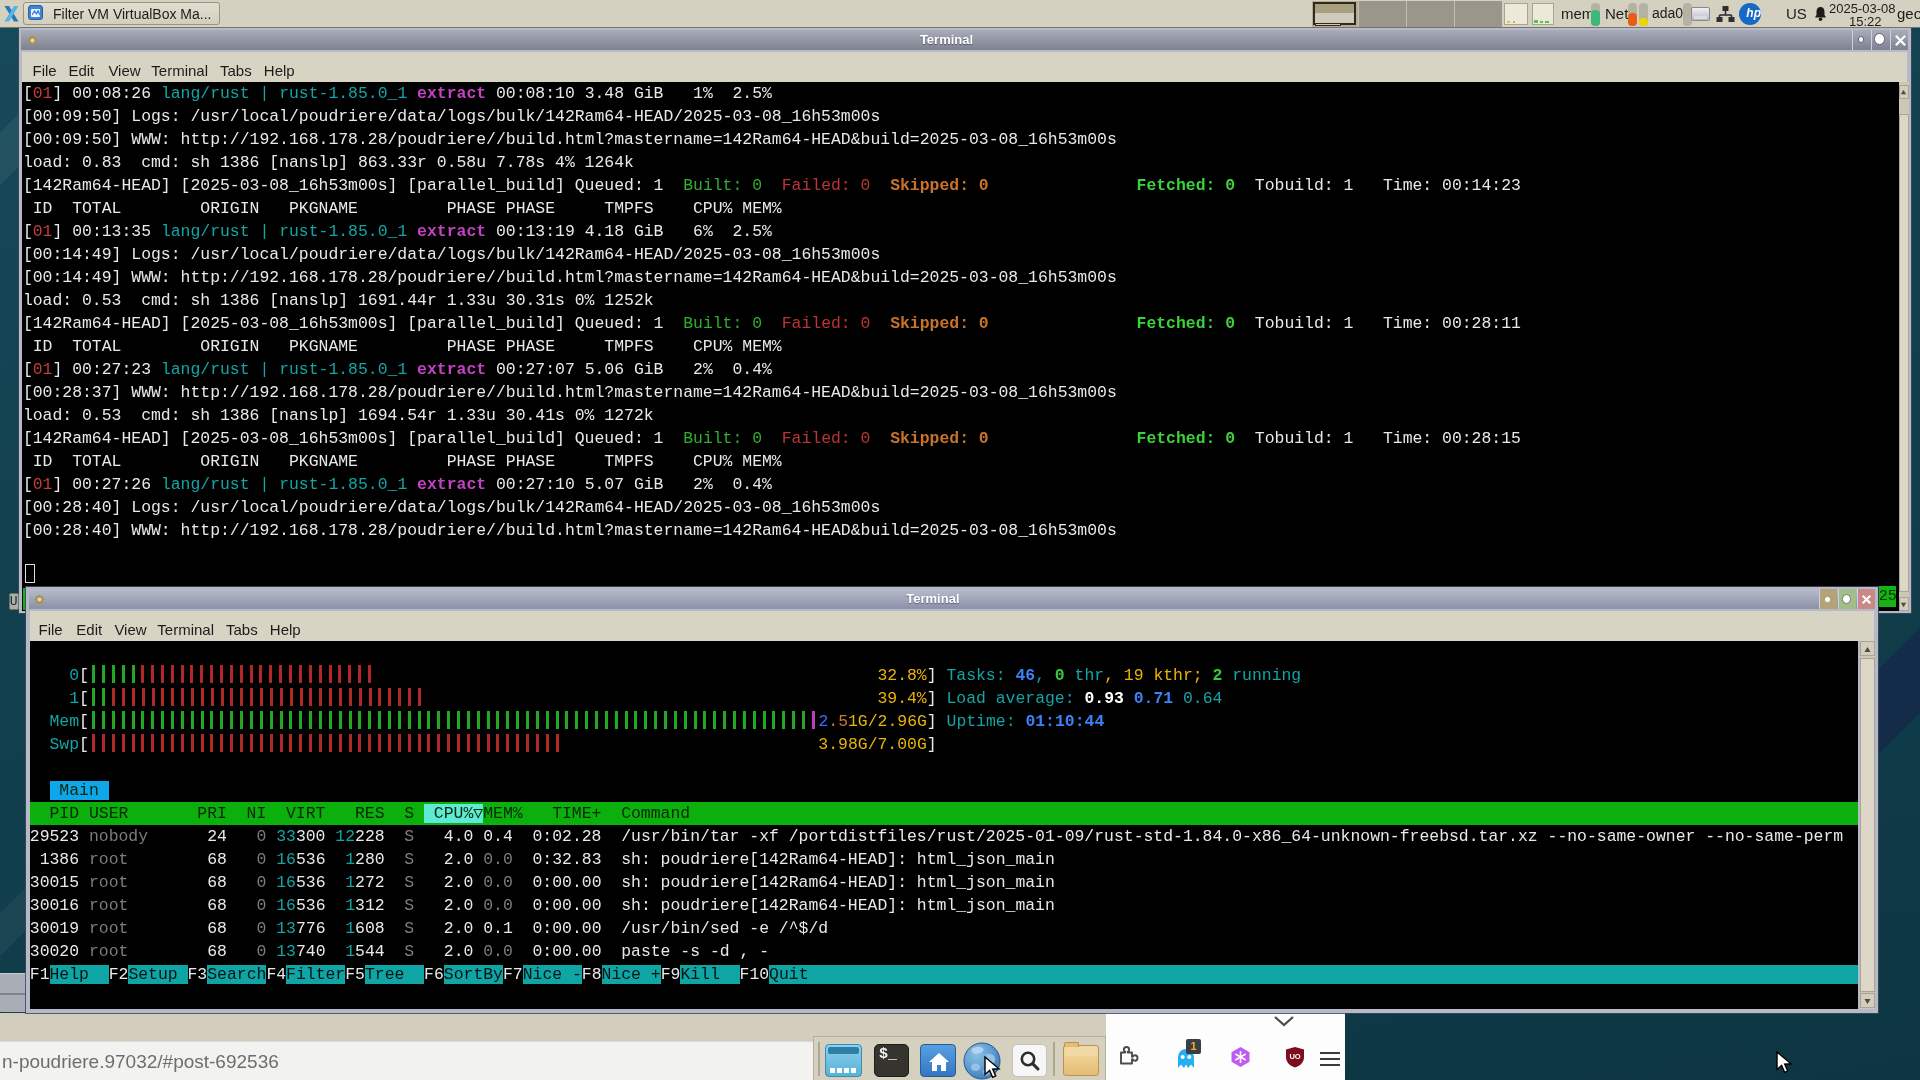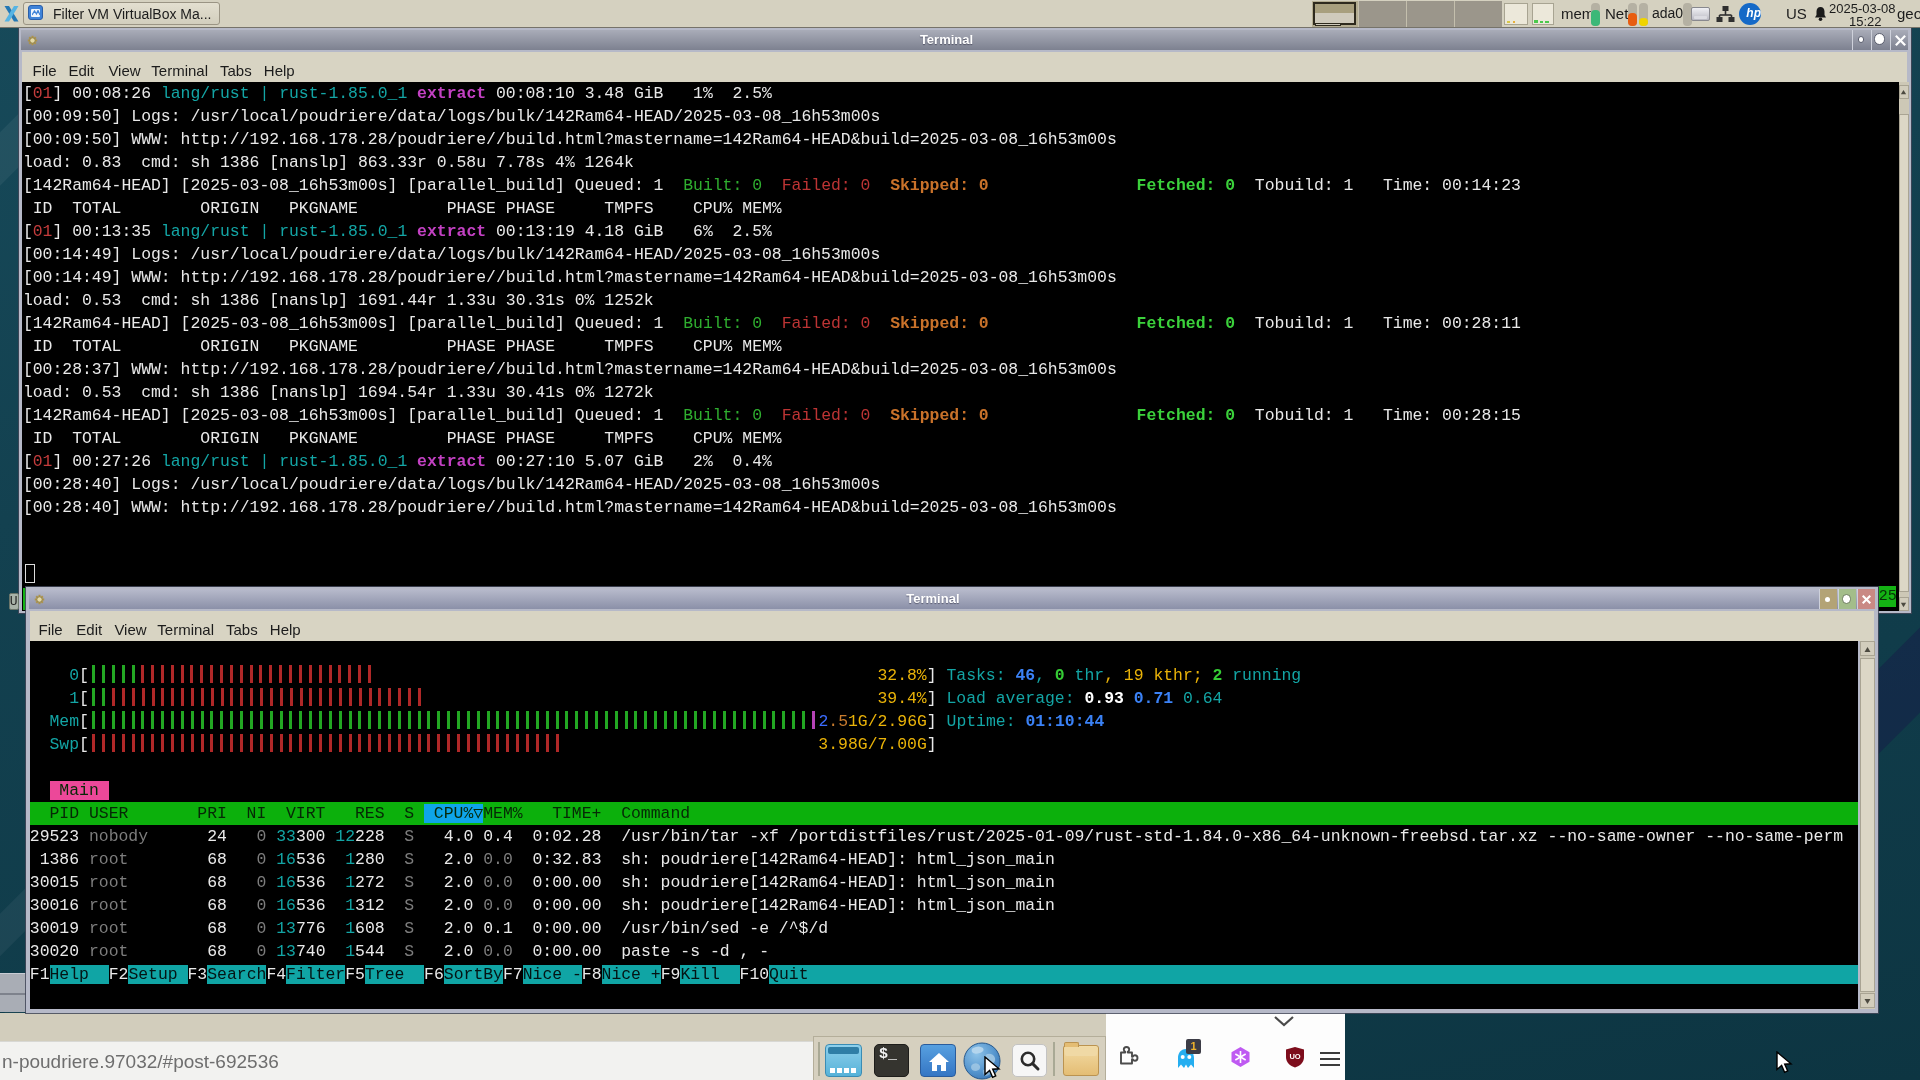--- a/index.html
+++ b/index.html
@@ -27,23 +27,23 @@
 .mg{color:#c341c3;font-weight:bold}.gr{color:#2fae2f}.gr2{color:#3bd13b;font-weight:bold}
 .or{color:#c9722a;font-weight:bold}.gy{color:#7d7d7d}.gy2{color:#eab308}
 .bar{display:inline-block;height:17.5px;vertical-align:-3px}
 .bg{background:repeating-linear-gradient(90deg,transparent 0 3.2px,#23a823 3.2px 6.2px,transparent 6.2px 9.858px)}
 .br{background:repeating-linear-gradient(90deg,transparent 0 3.2px,#b02828 3.2px 6.2px,transparent 6.2px 9.858px)}
 .bm{background:repeating-linear-gradient(90deg,transparent 0 3.2px,#b743b7 3.2px 6.2px,transparent 6.2px 9.858px)}
 .bl{color:#3b6cff}.or2{color:#c87b2e}
 .bcy{color:#3b82f6;font-weight:bold}.bgr{color:#35cc35;font-weight:bold}.bw{color:#fff;font-weight:bold}
 .hg{background:#0cb00c;color:#083008}
 .hg,.hg span{color:#062806}
-.hc{background:#0ea5e9}
+.hc{background:#5eead4}
 .sel{background:#10a5a5;color:#041414}
-.tab{background:#ec4899;color:#062806}
+.tab{background:#0ea5e9;color:#062806}
 .fk{background:#10a5a5;color:#041414}
 .sb{position:absolute;background:#cdc8b6}
 .sbth{position:absolute;background:#dcd7c6;border:1px solid #a9a493}
 .mi{position:absolute;top:4px}
 </style></head>
 <body>
 <div id="desk" class="abs">
  <div class="stripe" style="left:1690px;top:560px;width:620px;height:60px;background:rgba(22,28,72,.5)"></div>
  <div class="stripe" style="left:-290px;top:120px;width:620px;height:38px;background:rgba(255,255,255,.06)"></div>
  <div class="stripe" style="left:-260px;top:880px;width:600px;height:30px;background:rgba(255,255,255,.05)"></div>
@@ -177,20 +177,21 @@
 <div class="r"><span class="w">[00:09:50] WWW: http://192.168.178.28/poudriere//build.html?mastername=142Ram64-HEAD&amp;build=2025-03-08_16h53m00s</span></div>
 <div class="r"><span class="w">load: 0.83  cmd: sh 1386 [nanslp] 863.33r 0.58u 7.78s 4% 1264k</span></div>
 <div class="r"><span class="w">[142Ram64-HEAD] [2025-03-08_16h53m00s] [parallel_build] Queued: 1  </span><span class="gr">Built: 0</span><span class="w">  </span><span class="red2">Failed: 0</span><span class="w">  </span><span class="or">Skipped: 0</span><span class="w">               </span><span class="gr2">Fetched: 0</span><span class="w">  Tobuild: 1   Time: 00:14:23</span></div>
 <div class="r"><span class="w"> ID  TOTAL        ORIGIN   PKGNAME         PHASE PHASE     TMPFS    CPU% MEM%</span></div>
 <div class="r"><span class="w">[</span><span class="red">01</span><span class="w">] 00:13:35 </span><span class="cy">lang/rust | rust-1.85.0_1</span><span class="w"> </span><span class="mg">extract</span><span class="w"> 00:13:19 4.18 GiB   6%  2.5%</span></div>
 <div class="r"><span class="w">[00:14:49] Logs: /usr/local/poudriere/data/logs/bulk/142Ram64-HEAD/2025-03-08_16h53m00s</span></div>
 <div class="r"><span class="w">[00:14:49] WWW: http://192.168.178.28/poudriere//build.html?mastername=142Ram64-HEAD&amp;build=2025-03-08_16h53m00s</span></div>
 <div class="r"><span class="w">load: 0.53  cmd: sh 1386 [nanslp] 1691.44r 1.33u 30.31s 0% 1252k</span></div>
 <div class="r"><span class="w">[142Ram64-HEAD] [2025-03-08_16h53m00s] [parallel_build] Queued: 1  </span><span class="gr">Built: 0</span><span class="w">  </span><span class="red2">Failed: 0</span><span class="w">  </span><span class="or">Skipped: 0</span><span class="w">               </span><span class="gr2">Fetched: 0</span><span class="w">  Tobuild: 1   Time: 00:28:11</span></div>
 <div class="r"><span class="w"> ID  TOTAL        ORIGIN   PKGNAME         PHASE PHASE     TMPFS    CPU% MEM%</span></div>
+<div class="r"><span class="w">[</span><span class="red">01</span><span class="w">] 00:27:23 </span><span class="cy">lang/rust | rust-1.85.0_1</span><span class="w"> </span><span class="mg">extract</span><span class="w"> 00:27:07 5.06 GiB   2%  0.4%</span></div>
 <div class="r"><span class="w">[00:28:37] WWW: http://192.168.178.28/poudriere//build.html?mastername=142Ram64-HEAD&amp;build=2025-03-08_16h53m00s</span></div>
 <div class="r"><span class="w">load: 0.53  cmd: sh 1386 [nanslp] 1694.54r 1.33u 30.41s 0% 1272k</span></div>
 <div class="r"><span class="w">[142Ram64-HEAD] [2025-03-08_16h53m00s] [parallel_build] Queued: 1  </span><span class="gr">Built: 0</span><span class="w">  </span><span class="red2">Failed: 0</span><span class="w">  </span><span class="or">Skipped: 0</span><span class="w">               </span><span class="gr2">Fetched: 0</span><span class="w">  Tobuild: 1   Time: 00:28:15</span></div>
 <div class="r"><span class="w"> ID  TOTAL        ORIGIN   PKGNAME         PHASE PHASE     TMPFS    CPU% MEM%</span></div>
 <div class="r"><span class="w">[</span><span class="red">01</span><span class="w">] 00:27:26 </span><span class="cy">lang/rust | rust-1.85.0_1</span><span class="w"> </span><span class="mg">extract</span><span class="w"> 00:27:10 5.07 GiB   2%  0.4%</span></div>
 <div class="r"><span class="w">[00:28:40] Logs: /usr/local/poudriere/data/logs/bulk/142Ram64-HEAD/2025-03-08_16h53m00s</span></div>
 <div class="r"><span class="w">[00:28:40] WWW: http://192.168.178.28/poudriere//build.html?mastername=142Ram64-HEAD&amp;build=2025-03-08_16h53m00s</span></div>
 <div class="r"></div>
       </div>
    <div class="abs" style="left:3px;top:482px;width:9.5px;height:19px;border:1px solid #dcdcdc"></div>

